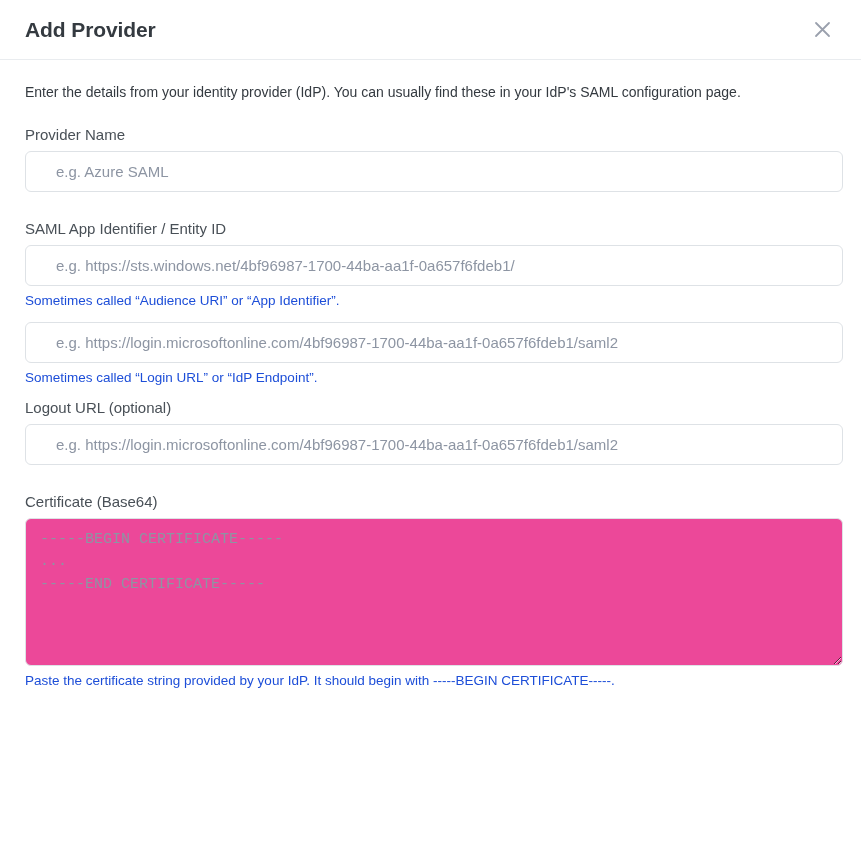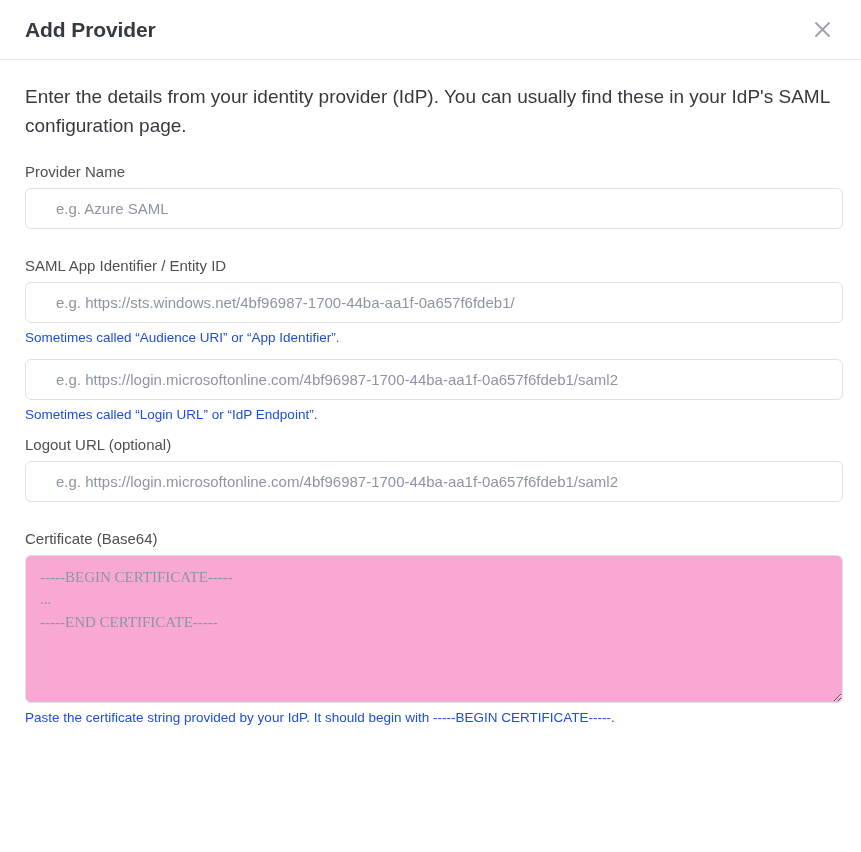--- a/index.html
+++ b/index.html
@@ -55,21 +55,21 @@
   .close-btn svg { display: block; }
 
   
   .modal-body {
     flex: 1 1 auto;
     padding: 22px 25px 0 25px;
     box-sizing: border-box;
     overflow: hidden;
   }
   .intro {
-    font-size: 19px;
+    font-size: 14px;
     line-height: 1.55;
     color: #343a40;
     margin: 0 0 22px 0;
     max-width: 812px;
   }
   .field-group {
     margin-bottom: 28px;
   }
   .field-group.tight { margin-bottom: 14px; }
   .field-label {
@@ -92,25 +92,25 @@
     border-radius: 6px;
     outline: none;
   }
   .text-input::placeholder { color: #8d95a3; opacity: 1; }
   .cert-area {
     display: block;
     width: 818px;
     height: 148px;
     box-sizing: border-box;
     padding: 10px 14px;
-    font-family: Liberation Serif, serif;
+    font-family: Liberation Mono, monospace;
     font-size: 15px;
     line-height: 1.5;
     color: #343a40;
-    background: #f9a8d4;
+    background: #ec4899;
     border: 1px solid #dee2e6;
     border-radius: 6px;
     outline: none;
     resize: vertical;
   }
   .cert-area::placeholder { color: #8d95a3; opacity: 1; }
   .help-text {
     display: block;
     font-size: 13.5px;
     color: #1d4ed8;

